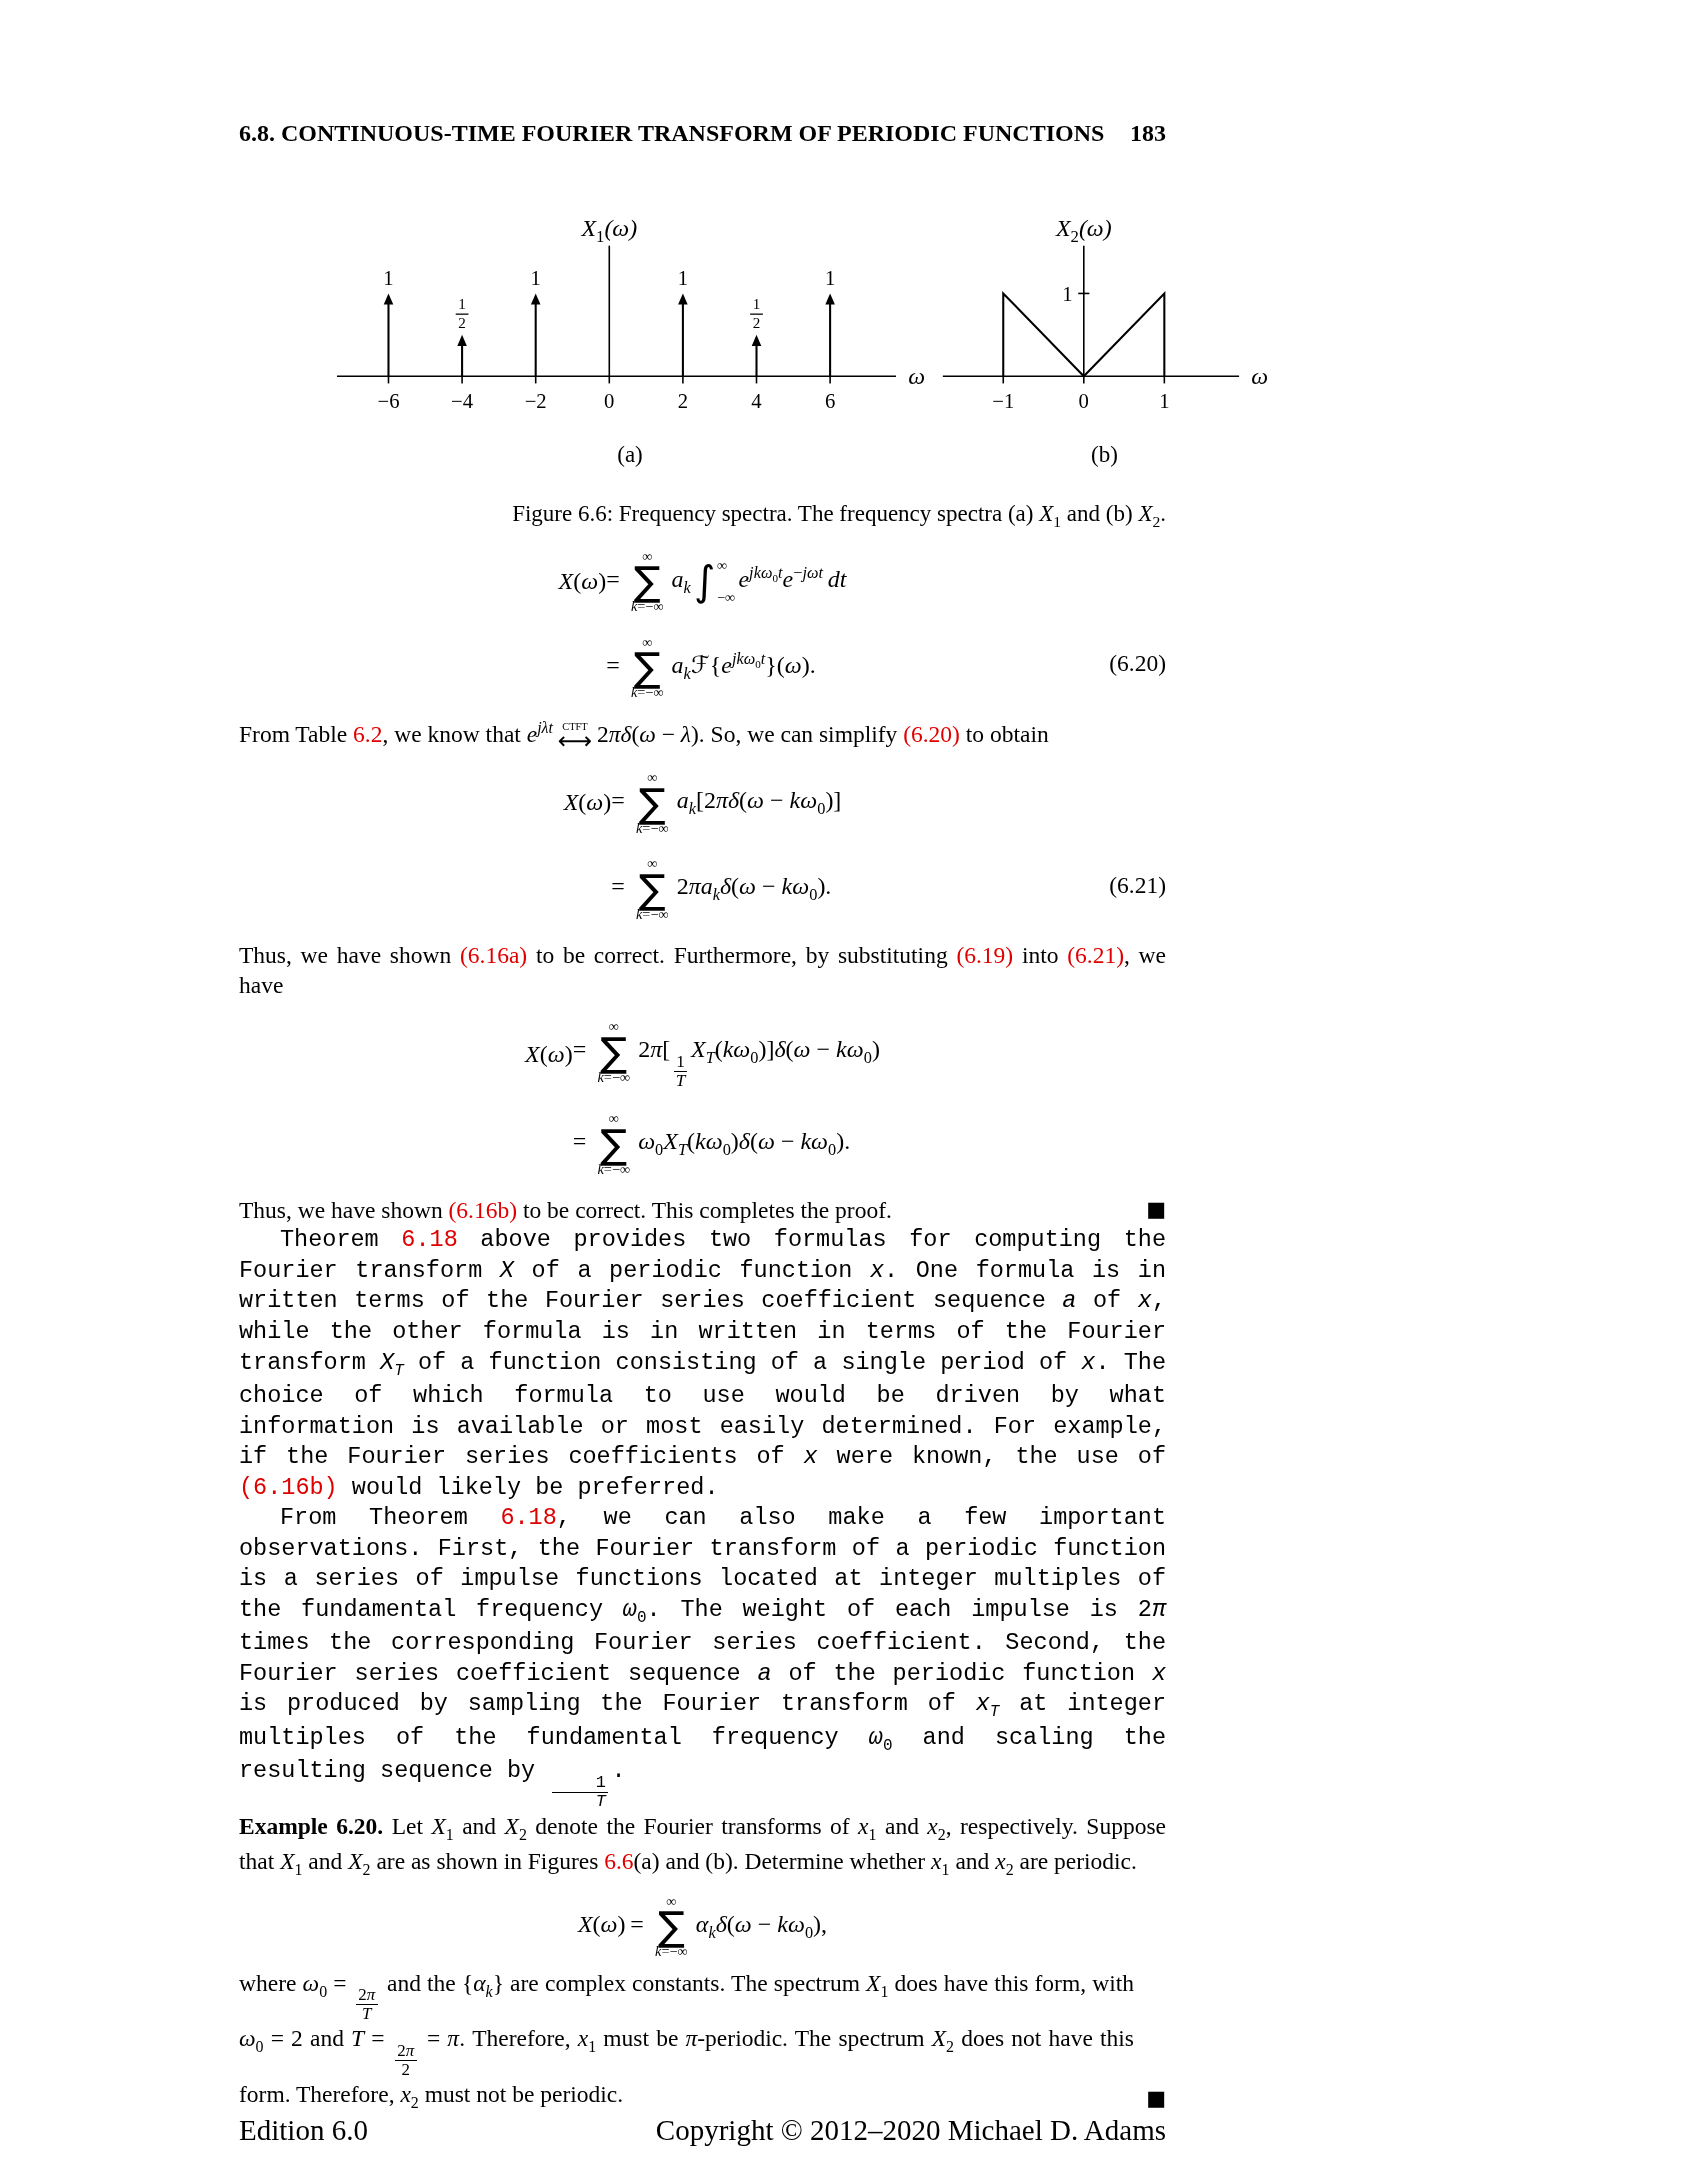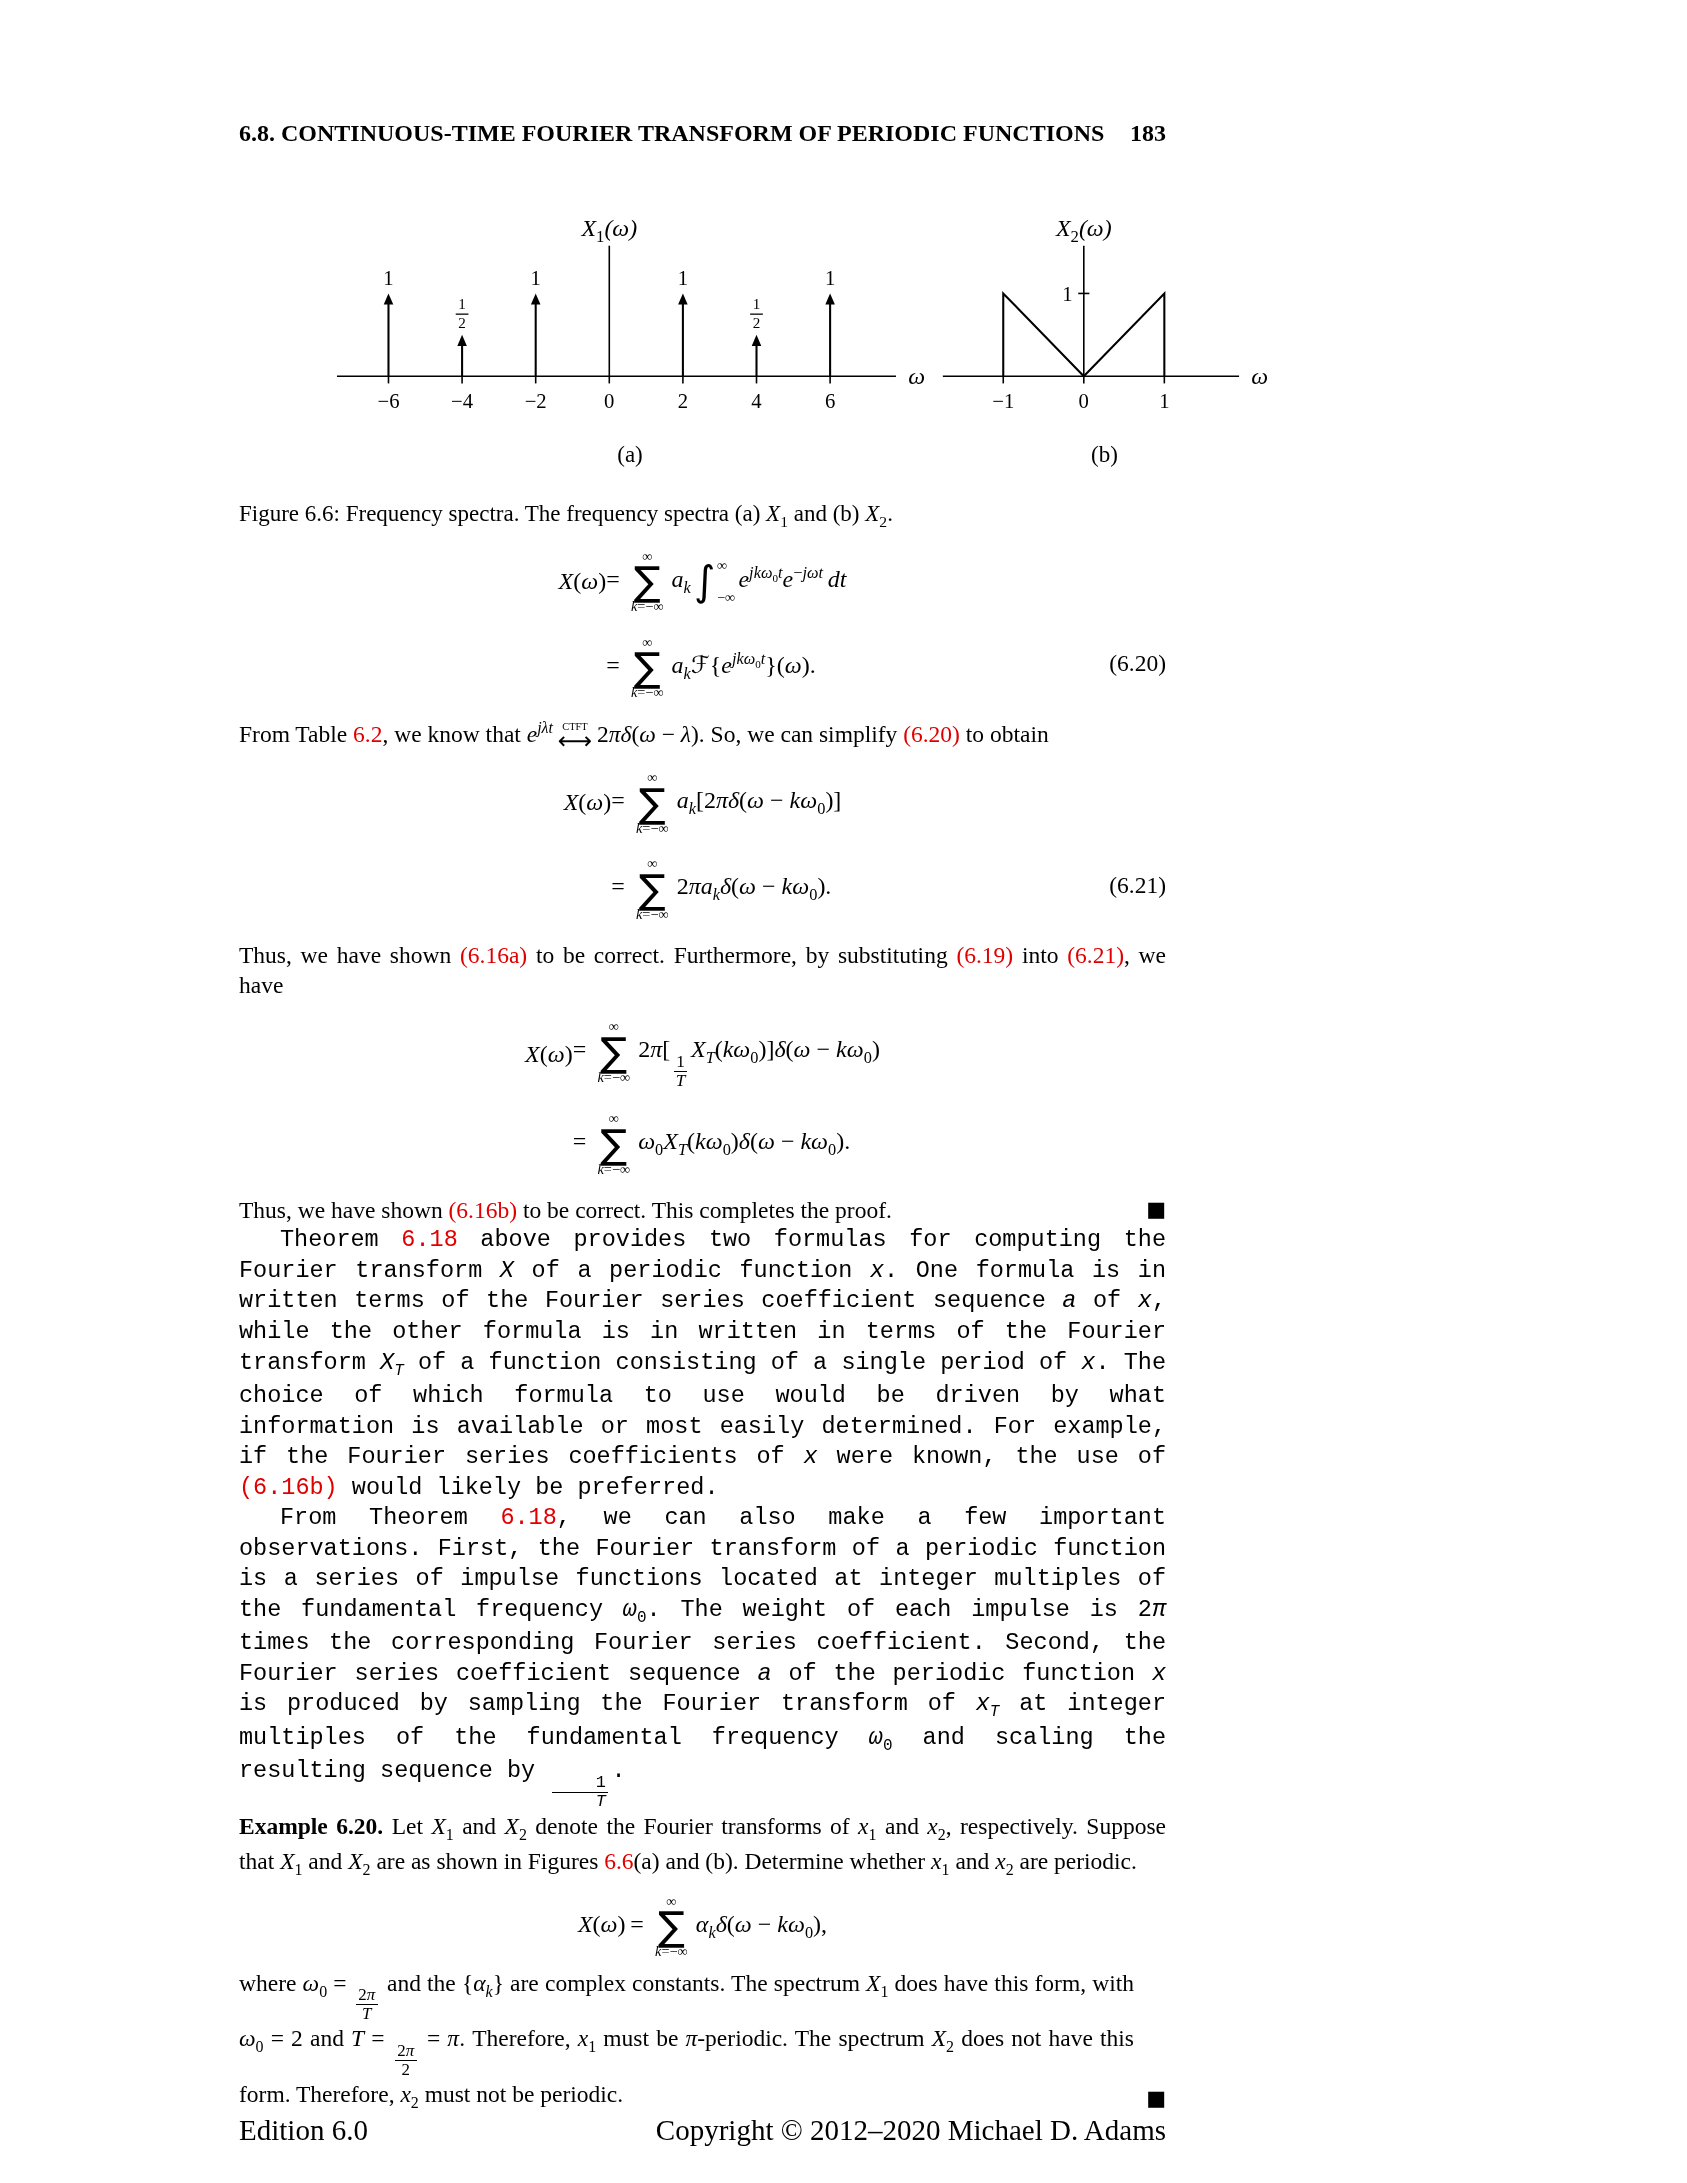--- a/index.html
+++ b/index.html
@@ -7,21 +7,21 @@
   body{width:1688px;height:2183px;font-family:"Liberation Serif","DejaVu Serif",serif;color:#000;}
   .page{box-sizing:border-box;width:1356px;height:2183px;padding:120px 190px 102px 239px;display:flex;flex-direction:column;overflow:hidden;background:#fff;}
 
   
   .hdr{display:flex;justify-content:space-between;align-items:baseline;font-weight:bold;font-size:24px;}
 
   
   .figrow{margin-top:70px;display:flex;justify-content:space-between;align-items:flex-end;padding:0 48px 0 88px;}
   .subfig{display:flex;flex-direction:column;align-items:center;}
   .sublabel{text-align:center;font-size:23px;margin-top:9.6px;}
-  .caption{margin-top:33px;text-align:left;font-size:23px;}
+  .caption{margin-top:33px;text-align:right;font-size:23px;}
   svg text{font-family:"Liberation Serif","DejaVu Serif",serif;fill:#000;}
   .ax{stroke:#000;stroke-width:2;}
   .imp{stroke:#000;stroke-width:2.6;}
   .pl{fill:none;stroke:#000;stroke-width:2.6;}
   .fbar{stroke:#000;stroke-width:1.6;}
   .tick{font-size:26px;}
   .mit{font-size:30px;font-style:italic;}
   .mit2{font-style:italic;}
   .ftitle{font-size:30px;}
   .fracsm{font-size:19px;}

